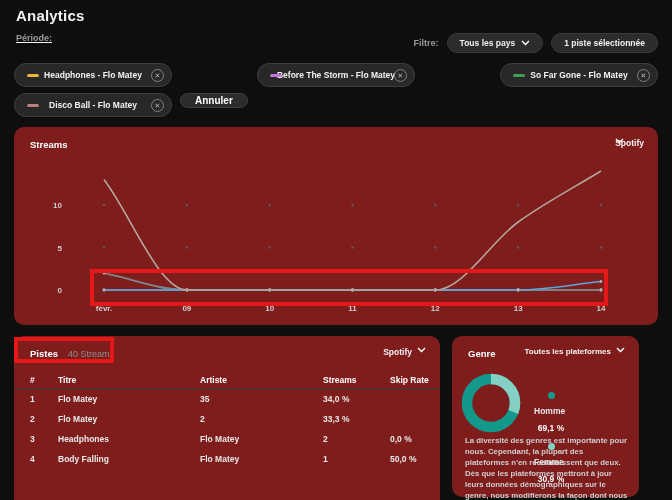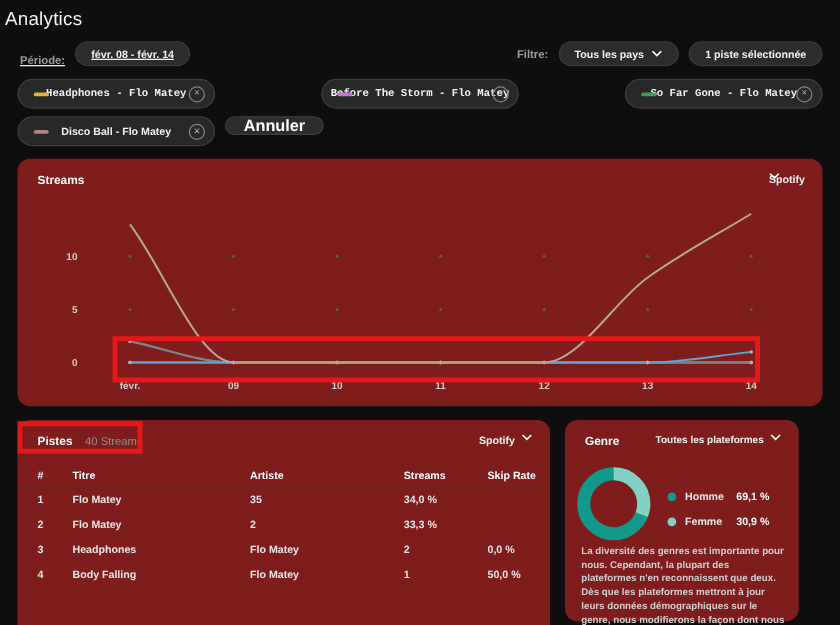--- a/index.html
+++ b/index.html
@@ -1,38 +1,38 @@
 <!DOCTYPE html>
 <html><head>
 <meta charset="utf-8">
 <style>
   * { margin:0; padding:0; box-sizing:border-box; }
   body { background:#0e0e0e; font-family:"Liberation Sans", sans-serif; }
   .page { position:relative; width:672px; height:500px; background:#0e0e0e; overflow:hidden; color:#f2f2f2; }
 
-  .page-title { position:absolute; left:4px; top:7px; font-size:15px; font-weight:normal; letter-spacing:.2px; }
+  .page-title { position:absolute; left:16px; top:7px; font-size:15px; font-weight:bold; letter-spacing:.2px; }
 
   .period-row { position:absolute; left:16px; top:33px; display:flex; align-items:flex-end; gap:8px;text-decoration:underline; }
   .muted-label { color:#9b9b9b; font-size:9px; font-weight:bold; }
   .pill { display:inline-flex; align-items:center; gap:6px; height:20px; padding:0 12px;
           background:#2c2c2c; border:1px solid #3a3a3a; border-radius:10px;
           font-size:8.5px; font-weight:bold; color:#f2f2f2; white-space:nowrap; }
   .filters-right { position:absolute; right:14px; top:33px; display:flex; align-items:center; gap:8px; }
 
   .chips-row { position:absolute; left:14px; width:644px; display:flex; }
-  .chips-row-1 { top:63px; justify-content:space-between;font-family:Liberation Mono, monospace; }
+  .chips-row-1 { top:63px; justify-content:space-between; }
   .chips-row-2 { top:93px; gap:8px; }
   .chip { position:relative; width:158px; height:24px; background:#282828; border:1px solid #3e3e3e;
           border-radius:12px; display:flex; align-items:center; justify-content:center; cursor:pointer; }
   .dash { position:absolute; left:12px; width:12px; height:3px; border-radius:2px; }
   .chip-label { font-size:8.5px; font-weight:bold; }
   .chip-close { position:absolute; right:7px; width:13px; height:13px; border:1px solid #828282; border-radius:50%;
                 color:#b5b5b5; font-size:7px; line-height:11px; text-align:center; }
   .cancel-btn { height:15px; padding:0 14px; background:#2c2c2c; border:1px solid #3e3e3e; border-radius:12px;
-                font-size:13px; font-weight:bold; color:#fff; display:flex; align-items:center; cursor:pointer; }
+                font-size:10px; font-weight:bold; color:#fff; display:flex; align-items:center; cursor:pointer; }
 
   .card { position:absolute; background:#7f1d1d; border-radius:10px; }
   .card-head { position:absolute; left:16px; top:12px; display:flex; align-items:baseline; gap:10px; }
   .card-title { font-size:9.5px; font-weight:bold; color:#fff; }
   .card-sub { font-size:9px; color:#8f8f8f; }
   .dropdown { position:absolute; right:14px; top:11px; display:flex; align-items:flex-start; gap:5px;
               font-size:8.5px; font-weight:bold; color:#f2f2f2; cursor:pointer; }
 
   .chart-card { left:14px; top:127px; width:644px; height:198px; }
   .chart-card svg { position:absolute; left:0; top:0; }
@@ -41,21 +41,21 @@
   .t-grid { display:grid; grid-template-columns:28px 142px 123px 67px 1fr; padding:0 10px 0 16px; align-items:center; }
   .t-head { position:absolute; left:0; right:0; top:36px; height:17px; border-bottom:1px solid #3a3a3a;
             font-size:8.5px; font-weight:bold; color:#fff; }
   .t-body { position:absolute; left:0; right:0; top:53px; }
   .t-row { height:20px; font-size:8.5px; color:#e8e8e8; }
   .t-row span { font-weight:bold; }
 
   .genre-card { left:452px; top:336px; width:187px; height:161px; }
   .donut-wrap { position:absolute; left:8px; top:36px; }
   .legend { position:absolute; left:82px; top:56px; display:flex; flex-direction:column; gap:10px; }
-  .legend-row { display:flex; align-items:center; gap:7px; font-size:8.5px; }
+  .legend-row { display:flex; align-items:center; gap:7px; font-size:8.5px;flex-direction:column; }
   .legend-dot { width:7px; height:7px; border-radius:50%; }
   .legend-label { color:#e8e8e8; font-weight:bold; width:34px; }
   .legend-value { color:#fff; font-weight:bold; }
   .genre-note { position:absolute; left:13px; right:10px; top:100px; font-size:7.8px; font-weight:bold;
                 color:#cfcfcf; line-height:1.4; }
 
   .anno { position:absolute; border:4px solid #e41818; z-index:20; pointer-events:none; }
   .anno-chart { left:90px; top:269px; width:518px; height:37px; }
   .anno-table { left:14px; top:337px; width:100px; height:26px; }
 
@@ -63,23 +63,20 @@
 </style>
 </head>
 <body>
 
 <div class="page">
 
   <div class="page-title">Analytics</div>
 
   <div class="period-row">
     <span class="muted-label">Période:</span>
-    <span class="pill">
-      <span>févr. 08 - févr. 14</span>
-    </span>
   </div>
 
   <div class="filters-right">
     <span class="muted-label">Filtre:</span>
     <span class="pill">
       <span>Tous les pays</span>
       <svg class="chev" width="9" height="6" viewBox="0 0 9 6">
           <path d="M1 1l3.5 3.5L8 1" stroke="#fff" stroke-width="1.4" fill="none"></path>
         </svg>
     </span>

